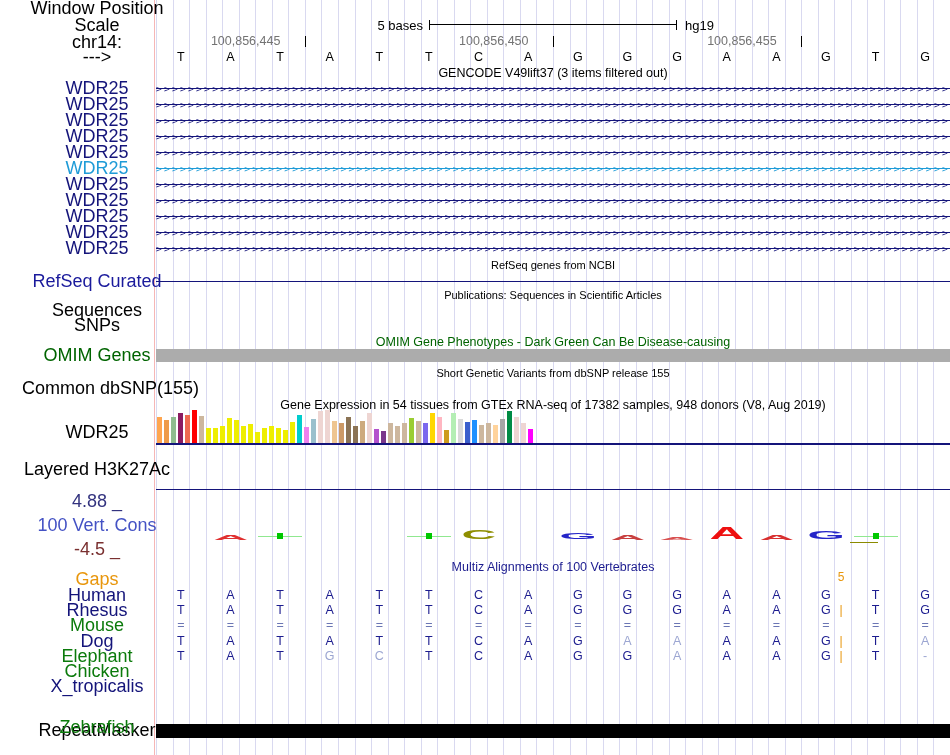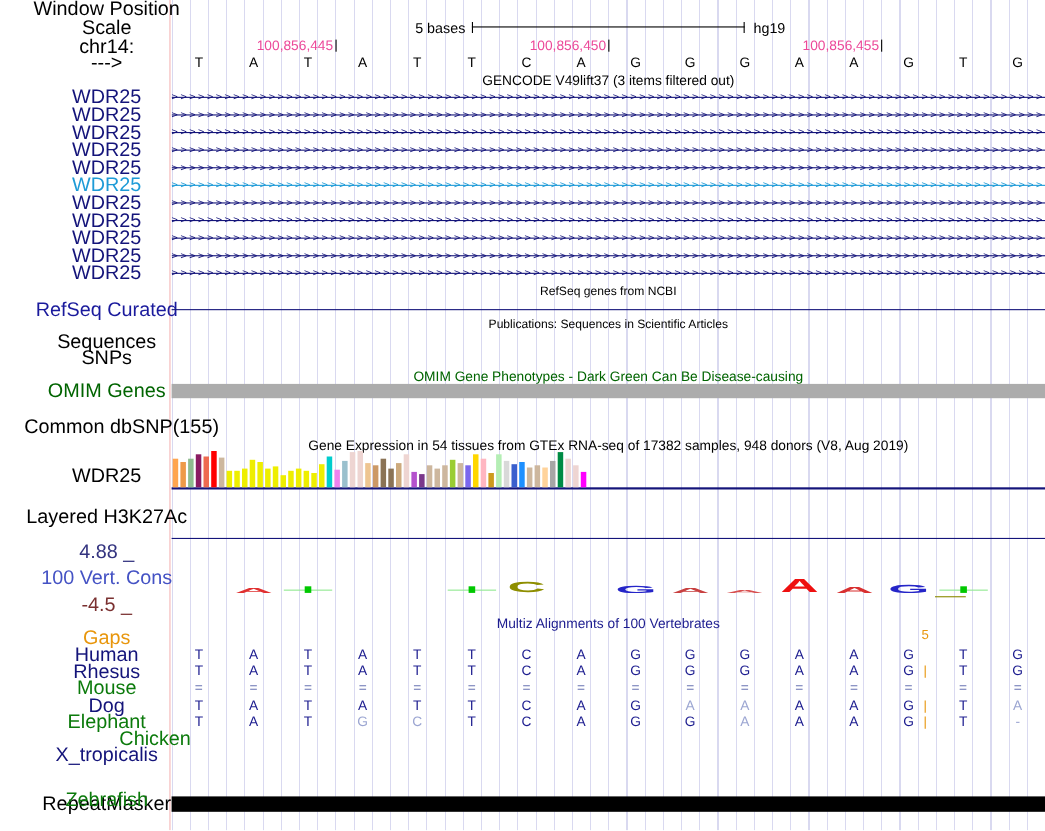--- a/index.html
+++ b/index.html
@@ -6,21 +6,21 @@
   #browser{position:relative;width:950px;height:755px;background:#fff;overflow:hidden;
            font-family:"Liberation Sans",sans-serif;color:#000;}
   #grid{position:absolute;left:156px;top:0;width:794px;height:755px;
         background-image:repeating-linear-gradient(90deg,#D9D9F0 0px,#D9D9F0 1px,transparent 1px,transparent 16.5417px);}
   #pink-line{position:absolute;left:154px;top:0;width:1px;height:755px;background:#F6B6B6;}
   .lbl{position:absolute;left:0;width:150px;text-align:center;font-size:18px;line-height:14px;white-space:nowrap;color:#000;padding-left:22px;}
   .title{position:absolute;left:156px;width:794px;text-align:center;font-size:12.5px;line-height:14px;color:#000;}
   .title.small{font-size:11px;}
   .hdr-text{position:absolute;font-size:13px;line-height:15px;white-space:nowrap;}
   .base-letter{position:absolute;text-align:center;font-size:12.5px;line-height:14px;color:#000;}
-  .coord-num{position:absolute;text-align:right;font-size:12.5px;line-height:13px;color:#ec4899;}
+  .coord-num{position:absolute;font-size:12.5px;line-height:13px;color:#737373;}
   .coord-tick{position:absolute;width:1px;height:11px;background:#000;}
   #scale-line{position:absolute;left:429px;top:24px;width:248px;height:0;border-top:1.5px solid #000;}
   .scale-tick{position:absolute;top:-5px;width:1px;height:10px;background:#000;}
   .arrow-row{position:absolute;left:156px;width:794px;height:15px;overflow:hidden;}
   .arrow-line{position:absolute;top:7px;left:0;width:100%;height:1px;}
   .arrow-chars{position:absolute;top:0;left:0;width:100%;font-family:"DejaVu Sans Mono",monospace;
                font-size:9.5px;letter-spacing:2.3px;line-height:15px;white-space:nowrap;}
   .hline{position:absolute;left:156px;width:794px;}
   #refseq-line{top:281px;height:1px;background:#14147A;}
   #omim-bar{top:349px;height:13px;background:#ACACAC;}
@@ -53,20 +53,21 @@
   </div>
   <div class="hdr-text" style="left:685px;top:18px">hg19</div>
 
   <div class="lbl" style="top:35px">chr14:</div>
   <div class="lbl" style="top:50px">---&gt;</div>
 
   <div class="title" style="top:66px">GENCODE V49lift37 (3 items filtered out)</div>
   <div class="title small" style="top:258px">RefSeq genes from NCBI</div>
   <div class="title small" style="top:288px">Publications: Sequences in Scientific Articles</div>
   <div class="title" style="top:335px;color:#006400">OMIM Gene Phenotypes - Dark Green Can Be Disease-causing</div>
+  <div class="title small" style="top:366px">Short Genetic Variants from dbSNP release 155</div>
   <div class="title" style="top:398px">Gene Expression in 54 tissues from GTEx RNA-seq of 17382 samples, 948 donors (V8, Aug 2019)</div>
   <div class="title" style="top:560px;color:#1C1C8F">Multiz Alignments of 100 Vertebrates</div>
 
   <div class="lbl" style="top:274px;color:#1A1A9C">RefSeq Curated</div>
   <div class="lbl" style="top:303px">Sequences</div>
   <div class="lbl" style="top:318px">SNPs</div>
   <div class="lbl" style="top:348px;color:#006400">OMIM Genes</div>
   <div class="lbl" style="top:381px">Common dbSNP(155)</div>
   <div class="lbl" style="top:425px">WDR25</div>
   <div class="lbl" style="top:462px">Layered H3K27Ac</div>
@@ -310,16 +311,16 @@
     <div class="aln-cell" style="left: 503.375px; top: 649px; width: 49.625px; color: rgb(28, 28, 143);">A</div>
     <div class="aln-cell" style="left: 553px; top: 649px; width: 49.625px; color: rgb(28, 28, 143);">G</div>
     <div class="aln-cell" style="left: 602.625px; top: 649px; width: 49.625px; color: rgb(28, 28, 143);">G</div>
     <div class="aln-cell" style="left: 652.25px; top: 649px; width: 49.625px; color: rgb(156, 166, 210);">A</div>
     <div class="aln-cell" style="left: 701.875px; top: 649px; width: 49.625px; color: rgb(28, 28, 143);">A</div>
     <div class="aln-cell" style="left: 751.5px; top: 649px; width: 49.625px; color: rgb(28, 28, 143);">A</div>
     <div class="aln-cell" style="left: 801.125px; top: 649px; width: 49.625px; color: rgb(28, 28, 143);">G</div>
     <div class="aln-cell" style="left: 850.75px; top: 649px; width: 49.625px; color: rgb(28, 28, 143);">T</div>
     <div class="aln-cell" style="left: 900.375px; top: 649px; width: 49.625px; color: rgb(156, 166, 210);">-</div>
     <div class="gap-pipe" style="top: 649px;">|</div>
-    <div class="lbl" style="top: 664px; color: rgb(11, 122, 11); margin-left: 44px;">Chicken</div>
+    <div class="lbl" style="top: 664px; color: rgb(11, 122, 11);">Chicken</div>
     <div class="lbl" style="top: 679px; color: rgb(20, 20, 122);">X_tropicalis</div>
     <div class="lbl" style="top: 720px; color: rgb(11, 122, 11);">Zebrafish</div>
   </div>
 
 </body></html>

